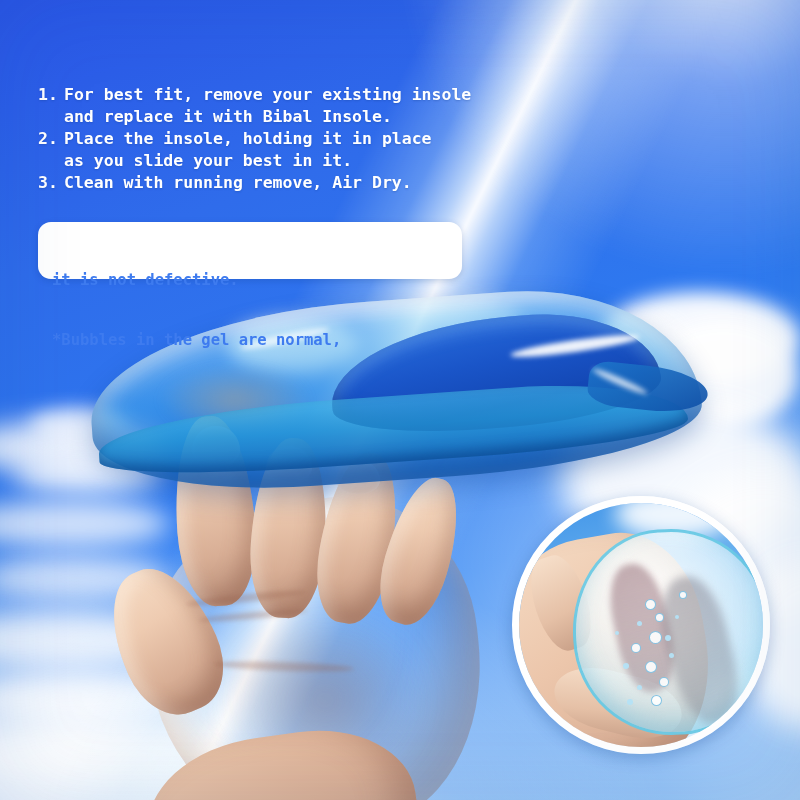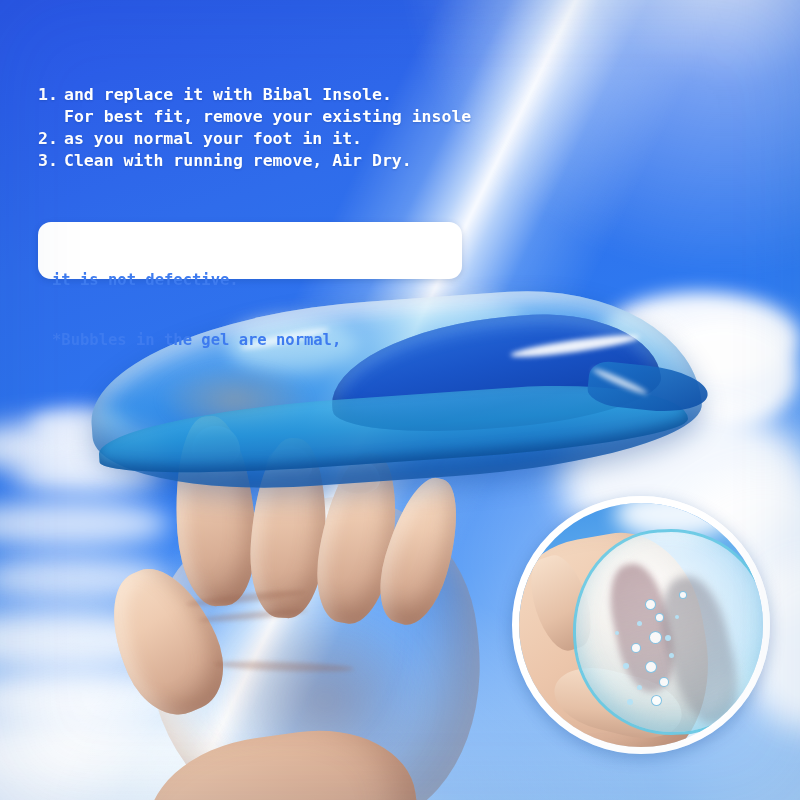--- a/index.html
+++ b/index.html
@@ -263,28 +263,29 @@
     <div class="insole-spec" style="left:420px;top:40px;width:130px;height:12px;transform:rotate(-8deg);"></div>
     <div class="insole-spec" style="left:150px;top:34px;width:90px;height:9px;transform:rotate(-12deg);opacity:.7;"></div>
     <div class="insole-spec" style="left:500px;top:78px;width:60px;height:7px;transform:rotate(24deg);opacity:.8;"></div>
   </div>
 
 
   <div class="steps">
     <div class="step">
       <div class="step-num">1.</div>
       <div class="step-lines">
+        <div class="step-line">For best fit, remove your existing insole</div>
         <div class="step-line">and replace it with Bibal Insole.</div>
-        <div class="step-line">For best fit, remove your existing insole</div>
       </div>
     </div>
     <div class="step">
       <div class="step-num">2.</div>
       <div class="step-lines">
-        <div class="step-line">as you normal your foot in it.</div>
+        <div class="step-line">Place the insole, holding it in place</div>
+        <div class="step-line">as you slide your best in it.</div>
       </div>
     </div>
     <div class="step">
       <div class="step-num">3.</div>
       <div class="step-lines">
         <div class="step-line">Clean with running remove, Air Dry.</div>
       </div>
     </div>
   </div>
 

